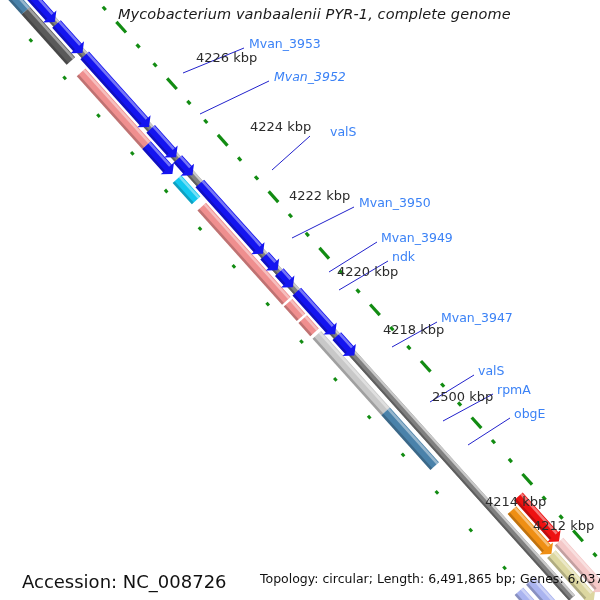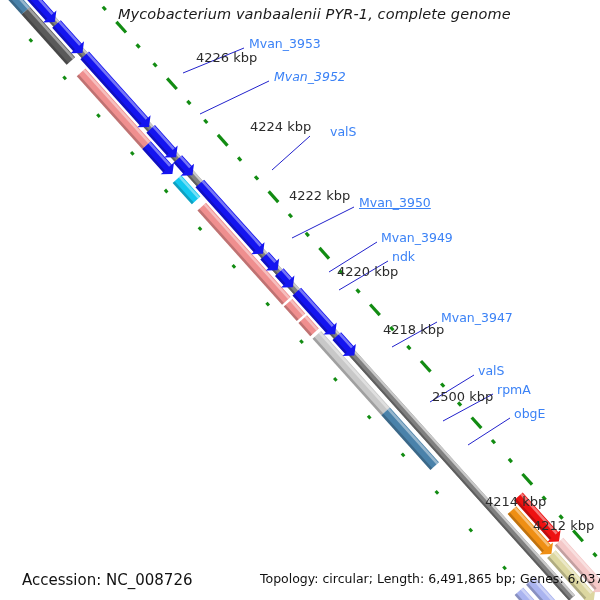--- a/index.html
+++ b/index.html
@@ -13,21 +13,21 @@
     font-family:"DejaVu Sans","Liberation Sans",sans-serif;
     font-style:italic;
     font-size:14.5px;
     color:#1a1a1a;
     white-space:nowrap;
     left:118px; top:6px;
     letter-spacing:0.1px;
   }
   .footer-left{
     position:absolute; left:22px; top:571px;
-    font-size:15px; color:#111; white-space:nowrap;
+    font-size:18px; color:#111; white-space:nowrap;
   }
   .footer-right{
     position:absolute; left:260px; top:571px;
     font-size:12.5px; color:#111; white-space:nowrap;
   }
   .tick-label{
     position:absolute;
     font-size:13px;
     color:#2b2b2b;
     white-space:nowrap;
@@ -222,21 +222,21 @@
       <div class="tick-label" style="left: 337px; top: 264px; text-align: right;">4220 kbp</div>
       <div class="tick-label" style="left: 383px; top: 322px;">4218 kbp</div>
       <div class="tick-label" style="left: 432px; top: 389px;">2500 kbp</div>
       <div class="tick-label" style="left: 485px; top: 455px; margin-top: 39px;">4214 kbp</div>
       <div class="tick-label" style="left: 533px; top: 518px;">4212 kbp</div>
     </div>
   <div id="gene-labels">
       <div class="gene-label" style="left: 249px; top: 36px;">Mvan_3953</div>
       <div class="gene-label" style="left: 274px; top: 69px; font-style: italic;">Mvan_3952</div>
       <div class="gene-label" style="left: 330px; top: 124px;">valS</div>
-      <div class="gene-label" style="left: 359px; top: 195px; text-decoration: underline;">Mvan_3950</div>
+      <div class="gene-label" style="left: 359px; top: 195px;">Mvan_3950</div>
       <div class="gene-label" style="left: 381px; top: 230px;">Mvan_3949</div>
       <div class="gene-label" style="left: 392px; top: 249px;">ndk</div>
       <div class="gene-label" style="left: 441px; top: 310px;">Mvan_3947</div>
       <div class="gene-label" style="left: 478px; top: 363px;">valS</div>
       <div class="gene-label" style="left: 497px; top: 382px;">rpmA</div>
       <div class="gene-label" style="left: 514px; top: 406px;">obgE</div>
     </div>
 
   <div class="footer-left">Accession: NC_008726</div>
   <div class="footer-right">Topology: circular; Length: 6,491,865 bp; Genes: 6,037</div>

